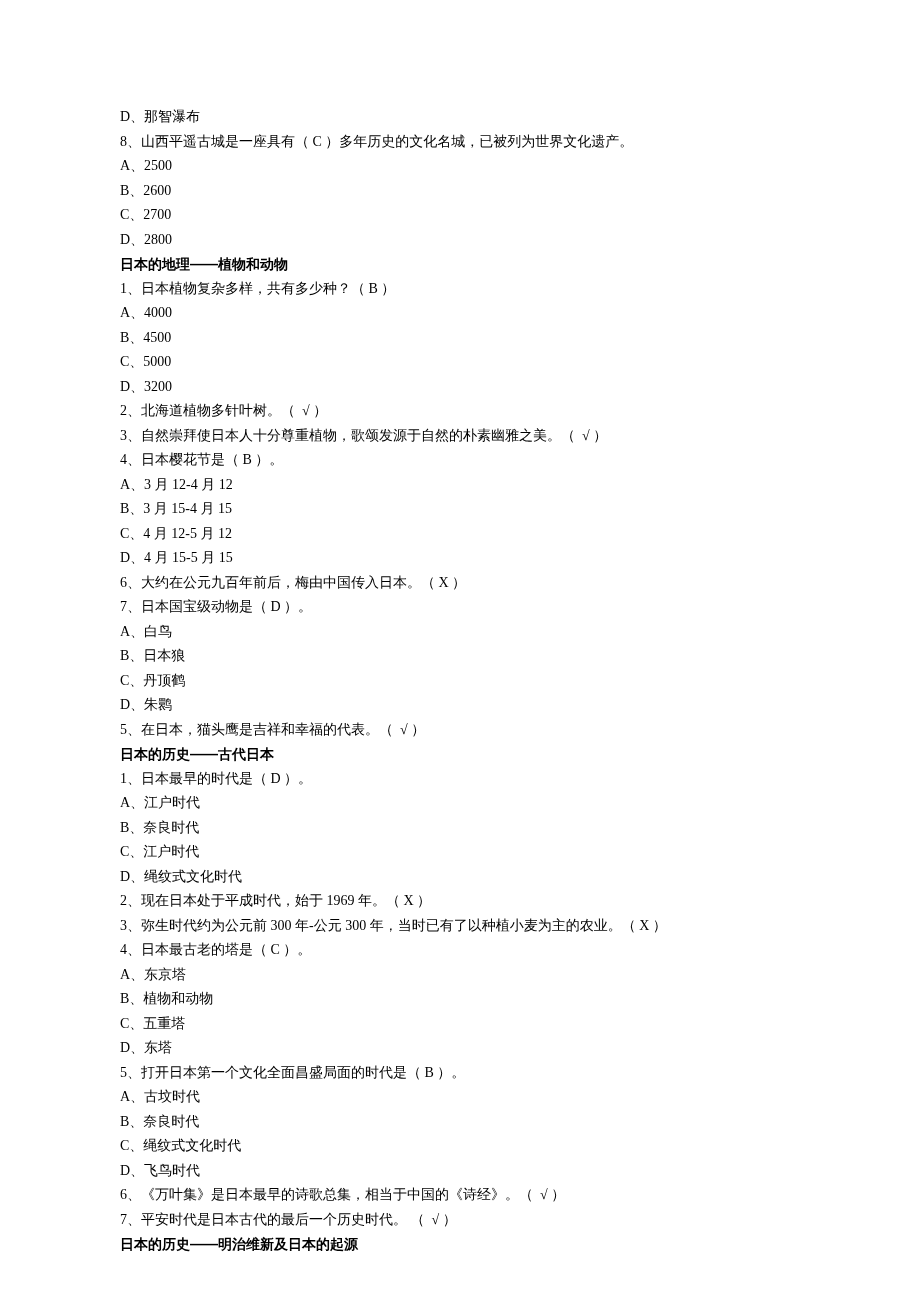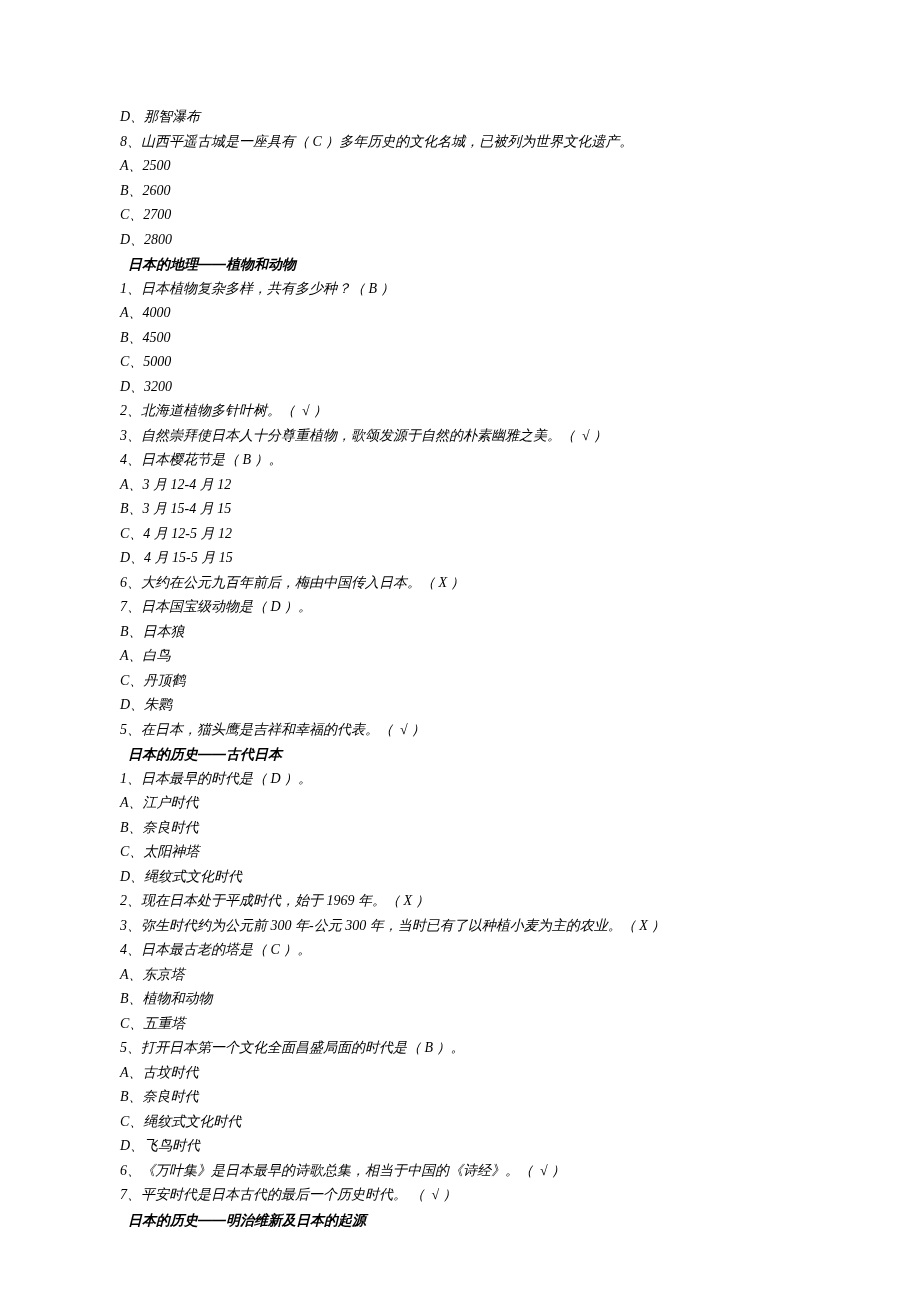--- a/index.html
+++ b/index.html
@@ -12,26 +12,24 @@
     color: #000000;
   }
   .page {
     width: 920px;
     min-height: 1302px;
     box-sizing: border-box;
     padding: 105px 120px 80px 120px;
   }
   .line {
     white-space: pre-wrap;
-    font-style: italic;
   }
   .bold {
     font-family: "SimHei", "黑体", sans-serif;
     font-weight: bold;
-    margin-left: 8px;
   }
 </style>
 </head>
 <body>
 
 <div class="page" id="page-root">
     <div class="line">D、那智瀑布</div>
     <div class="line">8、山西平遥古城是一座具有（ C ）多年历史的文化名城，已被列为世界文化遗产。</div>
     <div class="line">A、2500</div>
     <div class="line">B、2600</div>
@@ -45,37 +43,38 @@
     <div class="line">D、3200</div>
     <div class="line">2、北海道植物多针叶树。（  √ ）</div>
     <div class="line">3、自然崇拜使日本人十分尊重植物，歌颂发源于自然的朴素幽雅之美。（  √ ）</div>
     <div class="line">4、日本樱花节是（ B ）。</div>
     <div class="line">A、3 月 12-4 月 12</div>
     <div class="line">B、3 月 15-4 月 15</div>
     <div class="line">C、4 月 12-5 月 12</div>
     <div class="line">D、4 月 15-5 月 15</div>
     <div class="line">6、大约在公元九百年前后，梅由中国传入日本。（ X ）</div>
     <div class="line">7、日本国宝级动物是（ D ）。</div>
+    <div class="line">A、白鸟</div>
     <div class="line">B、日本狼</div>
-    <div class="line">A、白鸟</div>
     <div class="line">C、丹顶鹤</div>
     <div class="line">D、朱鹮</div>
     <div class="line">5、在日本，猫头鹰是吉祥和幸福的代表。（  √ ）</div>
     <div class="line bold">日本的历史——古代日本</div>
     <div class="line">1、日本最早的时代是（ D ）。</div>
     <div class="line">A、江户时代</div>
     <div class="line">B、奈良时代</div>
-    <div class="line">C、太阳神塔</div>
+    <div class="line">C、江户时代</div>
     <div class="line">D、绳纹式文化时代</div>
     <div class="line">2、现在日本处于平成时代，始于 1969 年。（ X ）</div>
     <div class="line">3、弥生时代约为公元前 300 年-公元 300 年，当时已有了以种植小麦为主的农业。（ X ）</div>
     <div class="line">4、日本最古老的塔是（ C ）。</div>
     <div class="line">A、东京塔</div>
     <div class="line">B、植物和动物</div>
     <div class="line">C、五重塔</div>
+    <div class="line">D、东塔</div>
     <div class="line">5、打开日本第一个文化全面昌盛局面的时代是（ B ）。</div>
     <div class="line">A、古坟时代</div>
     <div class="line">B、奈良时代</div>
     <div class="line">C、绳纹式文化时代</div>
     <div class="line">D、飞鸟时代</div>
     <div class="line">6、《万叶集》是日本最早的诗歌总集，相当于中国的《诗经》。（  √ ）</div>
     <div class="line">7、平安时代是日本古代的最后一个历史时代。 （  √ ）</div>
     <div class="line bold">日本的历史——明治维新及日本的起源</div>
   </div>
 

